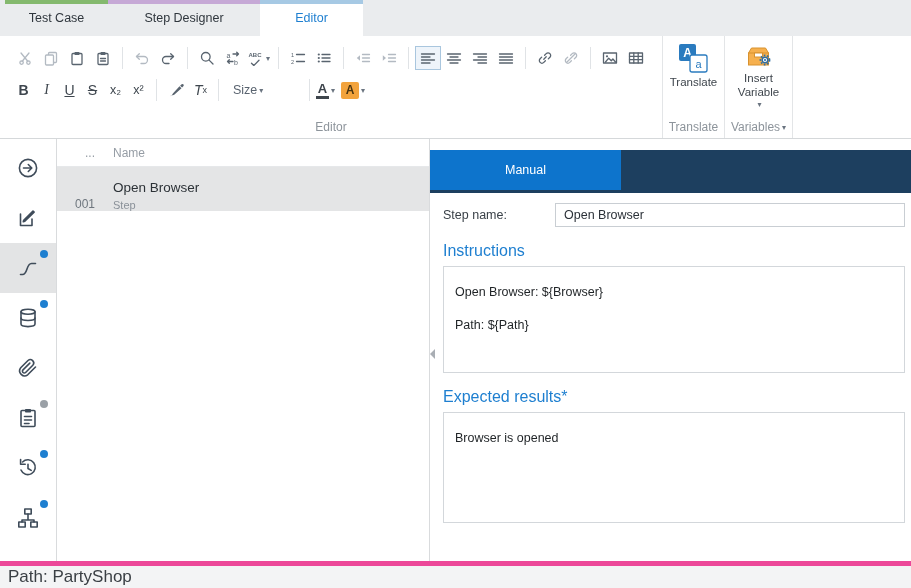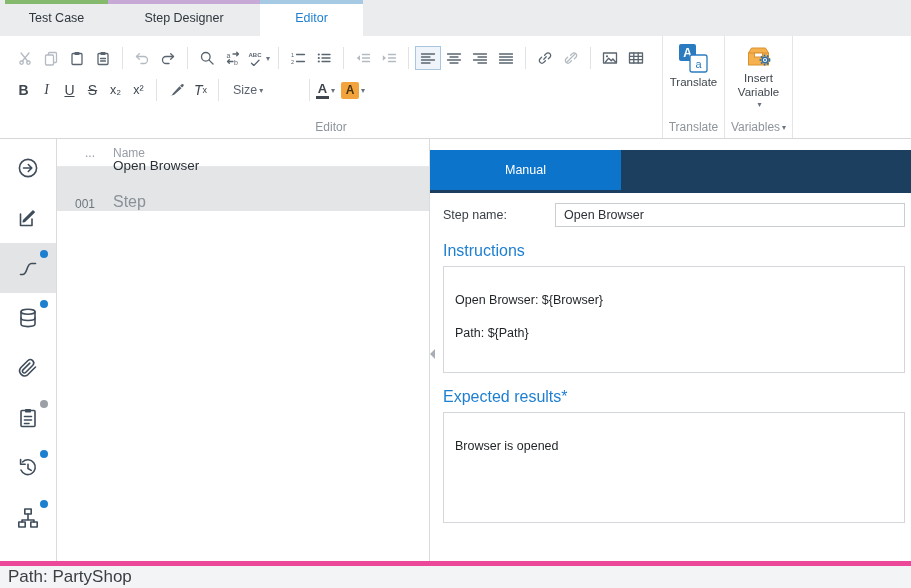--- a/index.html
+++ b/index.html
@@ -61,39 +61,39 @@
 
   .steps{width:373px;border-right:1px solid #d9dbdd;background:#fff;display:flex;flex-direction:column}
   .shead{height:28px;display:flex;align-items:center;border-bottom:1px solid #e6e8ea;color:#969da5;font-size:12px}
   .col-num{width:48px;text-align:right;padding-right:10px}
   .col-name{padding-left:8px}
   .srow{height:44px;display:flex;align-items:flex-end}
   .srow.selected{background:#e4e5e6}
   .srow .num{width:48px;text-align:right;padding-right:10px;color:#6e767e;font-size:12px}
   .srow .meta{padding-left:8px;display:flex;flex-direction:column;justify-content:center}
   .srow .nm{font-size:13.5px;color:#2c3237}
-  .srow .tp{font-size:16px;color:#8a9199;margin-top:20px}
+  .srow .tp{font-size:11px;color:#8a9199;margin-top:4px}
 
   .detail{flex:1;position:relative;background:#fff}
   .dtabs{margin-top:11px;display:flex;height:40px}
   .dtab{width:191px;display:flex;align-items:center;justify-content:center;font-size:12.5px}
   .dtab.tb1{width:180px}
   .dtab.active{background:#0d74cc;color:#fff}
   .dtab.inactive{background:#d6d8da;color:#585d63}
   .dfill{flex:1;background:#1d3f5f}
   .dunderline{height:3px;background:#1d3f5f}
   .dbody{padding:10px 6px 0 13px}
   .snrow{display:flex;align-items:center}
   .snrow label{width:112px;font-size:12.5px;color:#3a4148}
   .snrow input{flex:1;height:24px;border:1px solid #c9ced3;padding:0 8px;font:12.5px "Liberation Sans",sans-serif;color:#2b3138;outline:none;background:#fff}
   h2.bluehead{font-size:16px;font-weight:400;color:#1e7fd0;margin:15px 0 6px 0}
   .tbox{border:1px solid #d3d7db;background:#fff;padding:14px 11px;font-size:12.5px;color:#1f2326}
   .tbox.instructions{height:107px}
   .tbox.expected{height:111px}
-  .tbox p{margin:12px 0 19px 0}
+  .tbox p{margin:4px 0 19px 0}
   .splitter{position:absolute;left:0;top:210px;width:0;height:0;border-top:5px solid transparent;border-bottom:5px solid transparent;border-right:5px solid #a9aeb4}
 
   
   .statusbar{position:absolute;left:0;top:561px;width:100%;height:27px;background:#f3f4f5;border-top:5px solid #ec4899;display:flex;align-items:center;padding-left:8px;font-size:17px;color:#3a3f44}
 </style>
 </head>
 <body>
 
 <div class="app">
 

